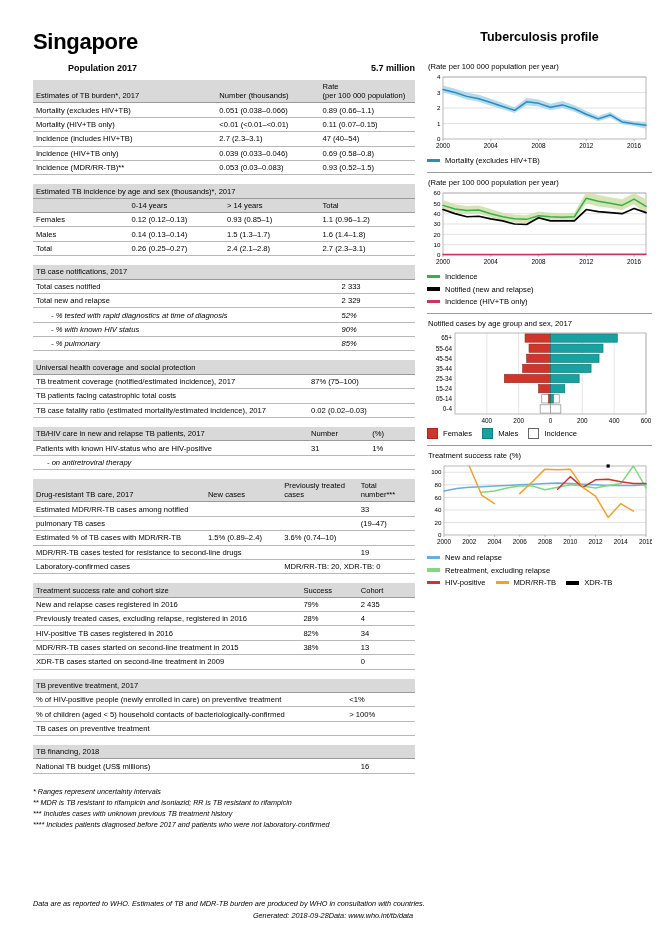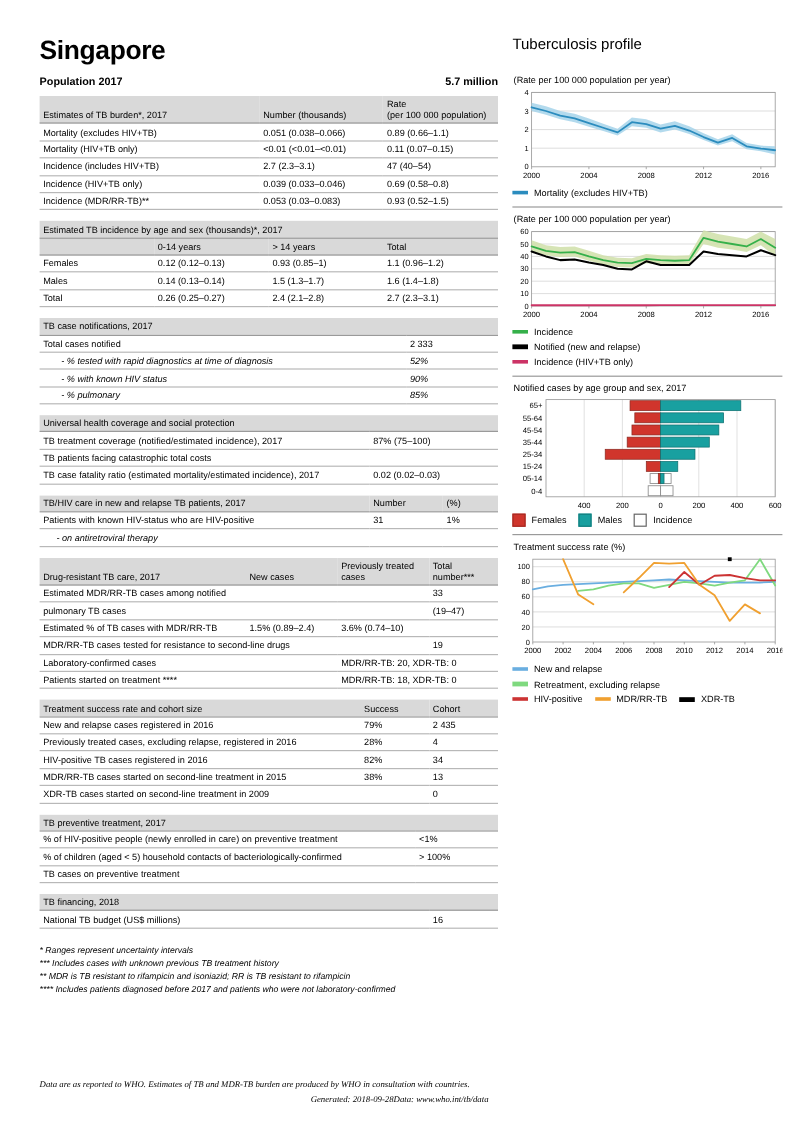--- a/index.html
+++ b/index.html
@@ -17,21 +17,21 @@
   
   .left-col {
     position: absolute; left: 33px; top: 30px; width: 382px;
   }
   .country-title {
     font-size: 22px; font-weight: bold; letter-spacing: -0.3px;
     margin: 0 0 10px 0; line-height: 1.05;
   }
   .pop-row {
     display: flex; justify-content: space-between; align-items: baseline;
-    font-size: 9px; font-weight: bold; margin-bottom: 7px;
+    font-size: 9px; font-weight: bold; margin-bottom: 7px; margin-left: 35px;
   }
 
   table.t {
     width: 100%; border-collapse: collapse; font-size: 7.6px;
     margin-bottom: 9px; table-layout: fixed;
   }
   table.t td, table.t th {
     padding: 2.2px 3px; vertical-align: bottom; font-weight: normal;
     border-bottom: 0.6px solid #b8b8b8; text-align: left;
   }
@@ -45,41 +45,41 @@
   .indent2 { padding-left: 14px !important; }
   .noline td { border-bottom: none; }
 
   .footnotes {
     font-size: 7.2px; font-style: italic; line-height: 1.55; margin-top: 12px;
   }
 
   
   .right-col { position: absolute; left: 427px; top: 30px; width: 225px; }
   .profile-title {
-    font-size: 12.5px; font-weight: normal; margin: 0 0 18px 0;
+    font-size: 12.5px; font-weight: bold; text-align: center; margin: 0 0 18px 0;
   }
   .chart-block { margin-bottom: 6px; }
   .chart-caption { font-size: 7.6px; margin: 0 0 2px 1px; }
   .chart-sep { border-top: 0.8px solid #9a9a9a; margin: 6px 0 5px 0; }
   .legend { font-size: 7.6px; line-height: 1.45; margin-top: 2px; }
   .legend-row { display: flex; align-items: center; margin-bottom: 1.5px; }
   .lg-swatch {
     display: inline-block; width: 13px; height: 3.2px; margin-right: 5px; flex: none;
   }
   .lg-box {
     display: inline-block; width: 11px; height: 11px; margin-right: 5px; flex: none;
     border: 1px solid #555;
   }
   .lg-inline { display: flex; align-items: center; font-size: 7.6px; flex-wrap: wrap; gap: 0 4px; }
   .lg-inline .grp { display: flex; align-items: center; margin-right: 6px; }
 
   
   .footer {
     position: absolute; left: 33px; top: 898px; width: 600px;
-    font-size: 7.3px; font-style: italic; line-height: 1.6; font-family: Liberation Serif, serif;
+    font-size: 7.3px; font-style: italic; line-height: 1.6;
   }
   .footer-row { display: flex; justify-content: center; }
   .footer-normal { font-style: italic; }
 
   svg { display: block; }
   text { font-family: "Liberation Sans", sans-serif; }
 </style>
 </head>
 <body>
 
@@ -180,20 +180,24 @@
           <col style="width:80%">
           <col style="width:20%">
         </colgroup>
       <tbody>
         <tr class="hdr-grey">
           <td colspan="2">TB case notifications, 2017</td>
         </tr>
         <tr>
           <td>Total cases notified</td>
           <td class="num">2 333</td>
+        </tr>
+        <tr>
+          <td>Total new and relapse</td>
+          <td class="num">2 329</td>
         </tr>
         <tr>
           <td class="ital indent">- % tested with rapid diagnostics at time of diagnosis</td>
           <td class="num ital">52%</td>
         </tr>
         <tr>
           <td class="ital indent">- % with known HIV status</td>
           <td class="num ital">90%</td>
         </tr>
         <tr>
@@ -291,24 +295,20 @@
           <td class="num"></td>
         </tr>
         <tr>
           <td colspan="3">MDR/RR-TB cases tested for resistance to second-line drugs</td>
           <td class="num">19</td>
         </tr>
         <tr>
           <td colspan="2">Laboratory-confirmed cases</td>
           <td colspan="2" class="num">MDR/RR-TB: 20,  XDR-TB: 0</td>
         </tr>
-        <tr>
-          <td colspan="2">Patients started on treatment ****</td>
-          <td colspan="2" class="num">MDR/RR-TB: 18,  XDR-TB: 0</td>
-        </tr>
       </tbody>
     </table>
 
     <table class="t">
       <colgroup>
           <col style="width:70%">
           <col style="width:15%">
           <col style="width:15%">
         </colgroup>
       <tbody>
@@ -380,22 +380,22 @@
         </tr>
         <tr>
           <td>National TB budget (US$ millions)</td>
           <td class="num">16</td>
         </tr>
       </tbody>
     </table>
 
     <div class="footnotes">
       <div>* Ranges represent uncertainty intervals</div>
+      <div>** MDR is TB resistant to rifampicin and isoniazid; RR is TB resistant to rifampicin</div>
       <div>*** Includes cases with unknown previous TB treatment history</div>
-      <div>** MDR is TB resistant to rifampicin and isoniazid; RR is TB resistant to rifampicin</div>
       <div>**** Includes patients diagnosed before 2017 and patients who were not laboratory-confirmed</div>
     </div>
 
   </div>
 
   <div class="right-col">
 
     <h2 class="profile-title">Tuberculosis profile</h2>
 
     <div class="chart-block">

